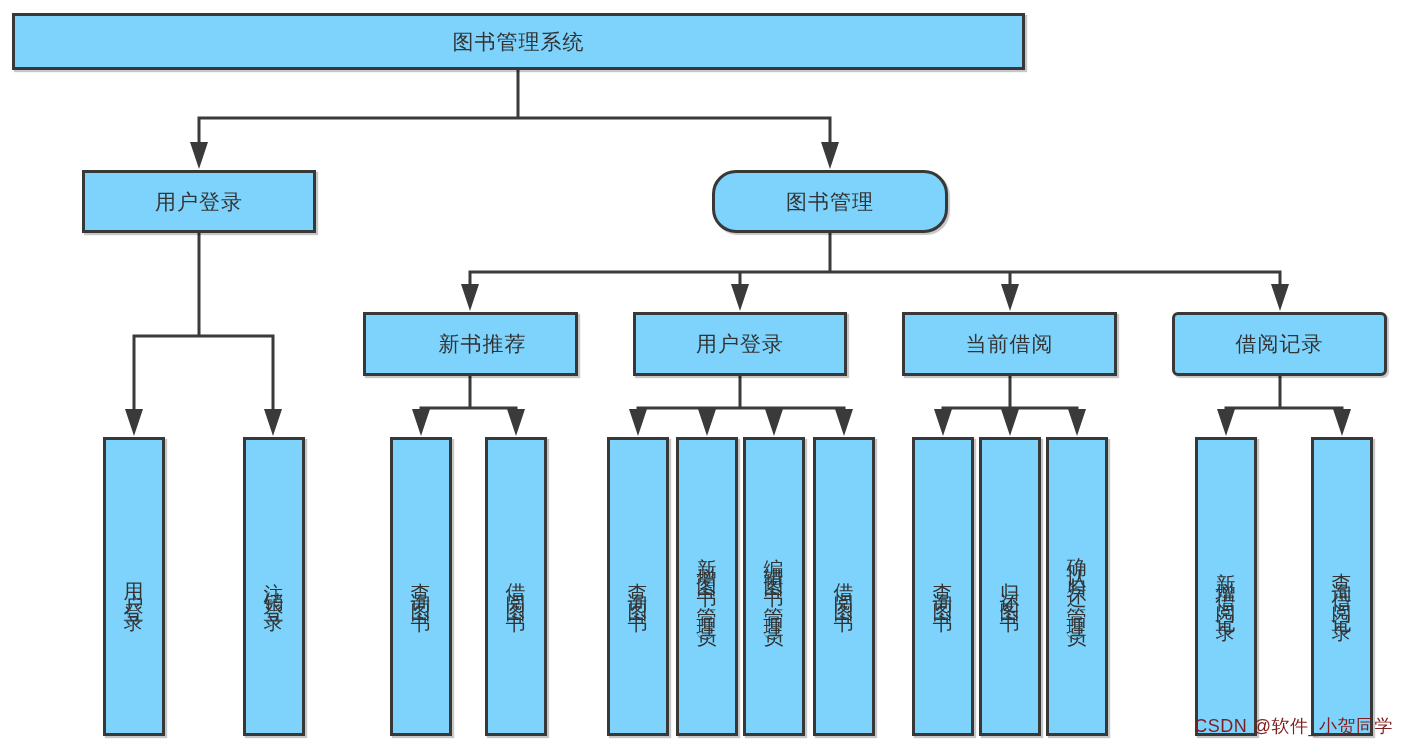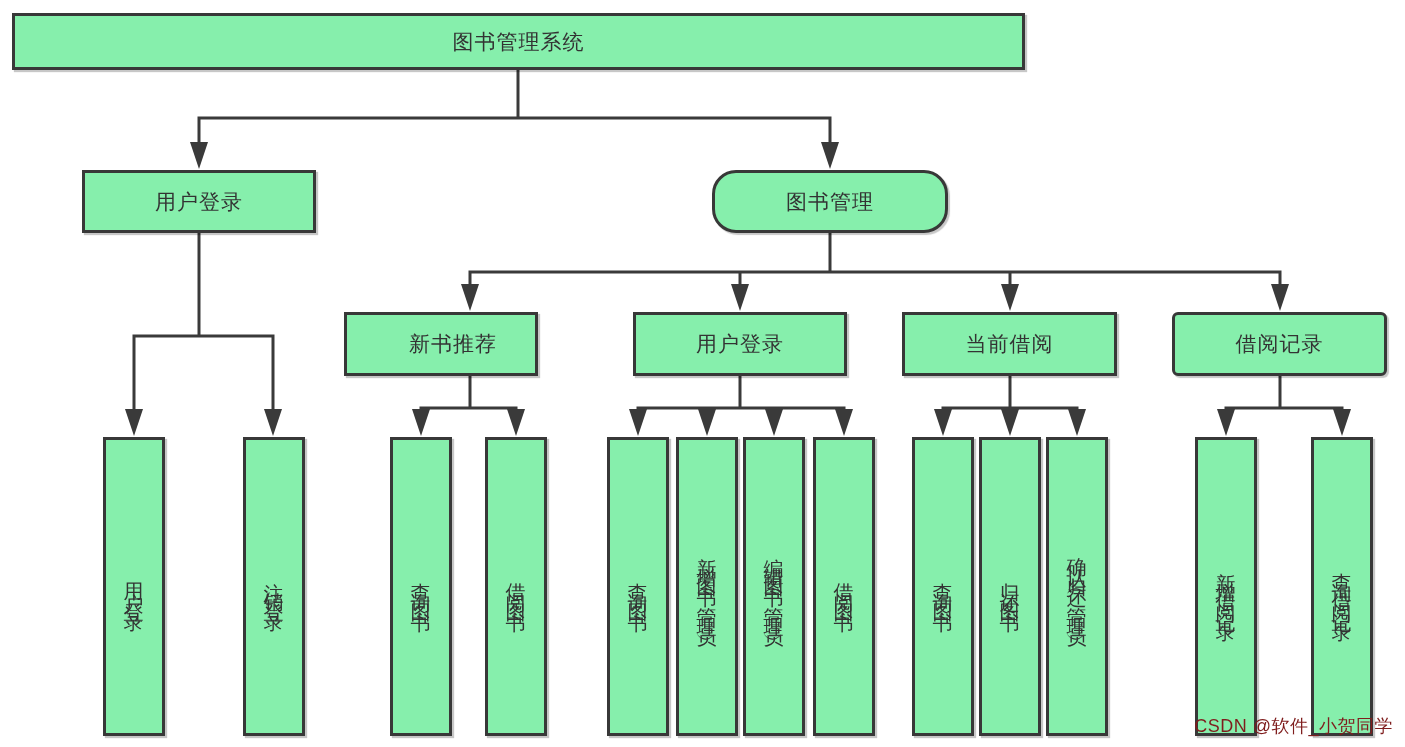--- a/index.html
+++ b/index.html
@@ -19,21 +19,21 @@
     position: absolute;
     left: 0;
     top: 0;
     width: 1405px;
     height: 747px;
     z-index: 1;
   }
   .node {
     position: absolute;
     box-sizing: border-box;
-    background: #86efac;
+    background: #7dd3fc;
     border: 3px solid #383838;
     box-shadow: 2px 2px 1px rgba(0,0,0,0.22);
     display: flex;
     align-items: center;
     justify-content: center;
     color: #333333;
     z-index: 2;
   }
   .node .hlabel {
     font-size: 21px;
@@ -136,21 +136,21 @@
     <span class="hlabel">图书管理系统</span>
   </div>
 
   <div class="node lvl2" style="left:82px; width:234px;">
     <span class="hlabel">用户登录</span>
   </div>
   <div class="node lvl2" style="left:712px; width:236px;border-radius:24px;">
     <span class="hlabel">图书管理</span>
   </div>
 
-  <div class="node lvl3" style="left:344px; width:194px;padding-left:24px;">
+  <div class="node lvl3" style="left:363px; width:215px;padding-left:24px;">
     <span class="hlabel">新书推荐</span>
   </div>
   <div class="node lvl3" style="left:633px; width:214px;">
     <span class="hlabel">用户登录</span>
   </div>
   <div class="node lvl3" style="left:902px; width:215px;justify-content:center;">
     <span class="hlabel">当前借阅</span>
   </div>
   <div class="node lvl3" style="left:1172px; width:215px;border-radius:6px;">
     <span class="hlabel">借阅记录</span>

